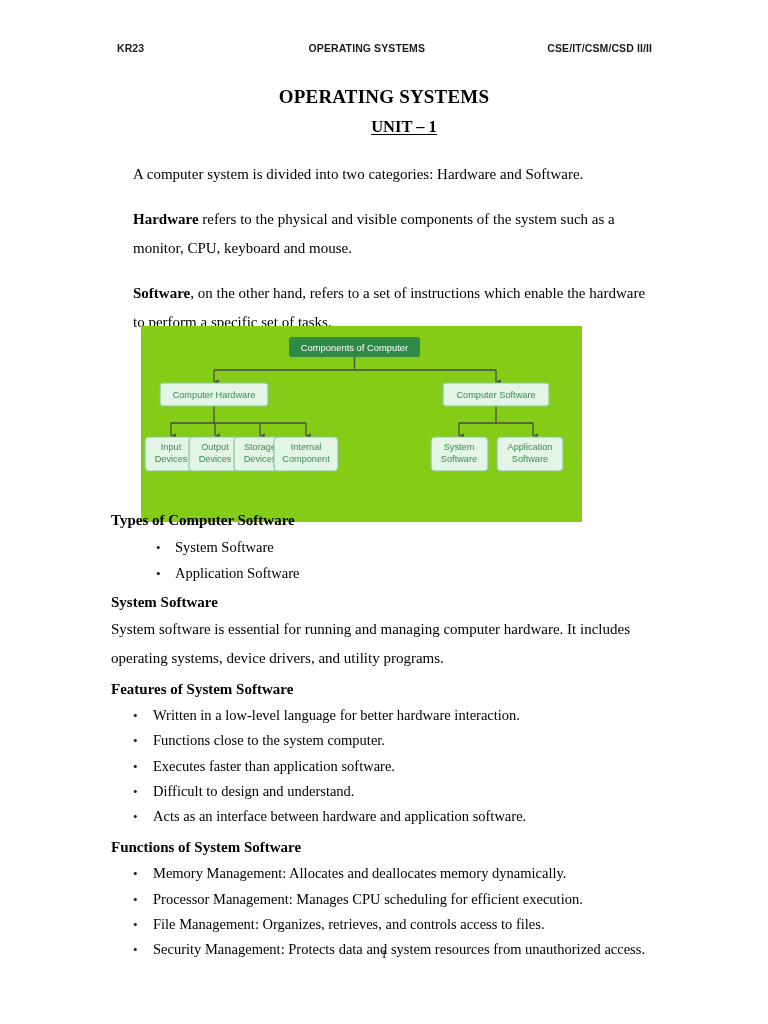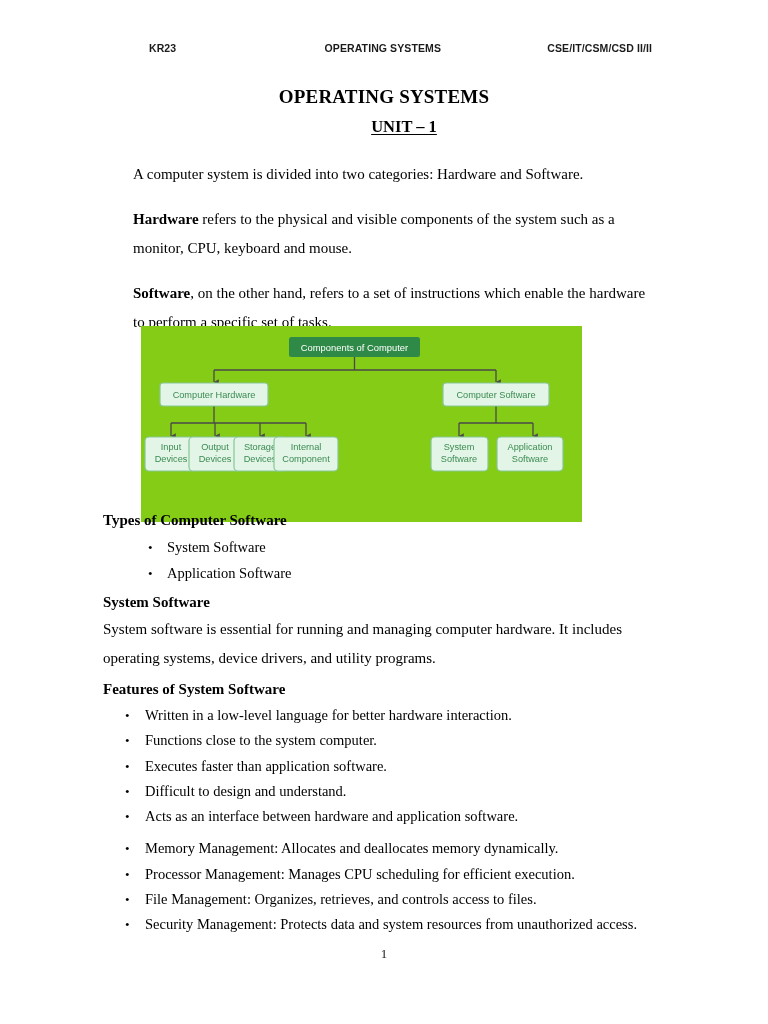--- a/index.html
+++ b/index.html
@@ -32,21 +32,21 @@
     width: 535px;
     display: flex;
     justify-content: space-between;
     align-items: baseline;
     font-family: "Liberation Sans", "DejaVu Sans", sans-serif;
     font-weight: bold;
     font-size: 10.5px;
     letter-spacing: 0.1px;
     color: #1b1b1b;
   }
-  .running-header .hdr-left   { text-align: right; margin-left: 32px; }
+  .running-header .hdr-left   { text-align: right; }
   .running-header .hdr-center { text-align: center; margin-left: 42px; }
   .running-header .hdr-right  { text-align: right; }
 
   
   .doc-title {
     position: absolute;
     left: 0;
     top: 86px;
     width: 768px;
     text-align: center;
@@ -105,21 +105,21 @@
   }
   .node-text-root {
     font-family: "Liberation Sans", "DejaVu Sans", sans-serif;
     font-size: 9.4px;
     fill: #ffffff;
   }
 
   
   .content {
     position: absolute;
-    left: 103px;
+    left: 111px;
     top: 508px;
     width: 556px;
     font-size: 15px;
   }
   .content h3 {
     margin: 0;
     font-size: 15px;
     font-weight: bold;
     line-height: 25px;
     font-family: "Liberation Serif", "DejaVu Serif", serif;
@@ -315,20 +315,21 @@
         <span>Difficult to design and understand.</span>
       </li>
       <li>
         <span class="bullet-mark">•</span>
         <span>Acts as an interface between hardware and application software.</span>
       </li>
     </ul>
 
     <div class="gap-m"></div>
 
+    <h3>Functions of System Software</h3>
 
     <ul class="bullets indent-normal">
       <li>
         <span class="bullet-mark">•</span>
         <span>Memory Management: Allocates and deallocates memory dynamically.</span>
       </li>
       <li>
         <span class="bullet-mark">•</span>
         <span>Processor Management: Manages CPU scheduling for efficient execution.</span>
       </li>

